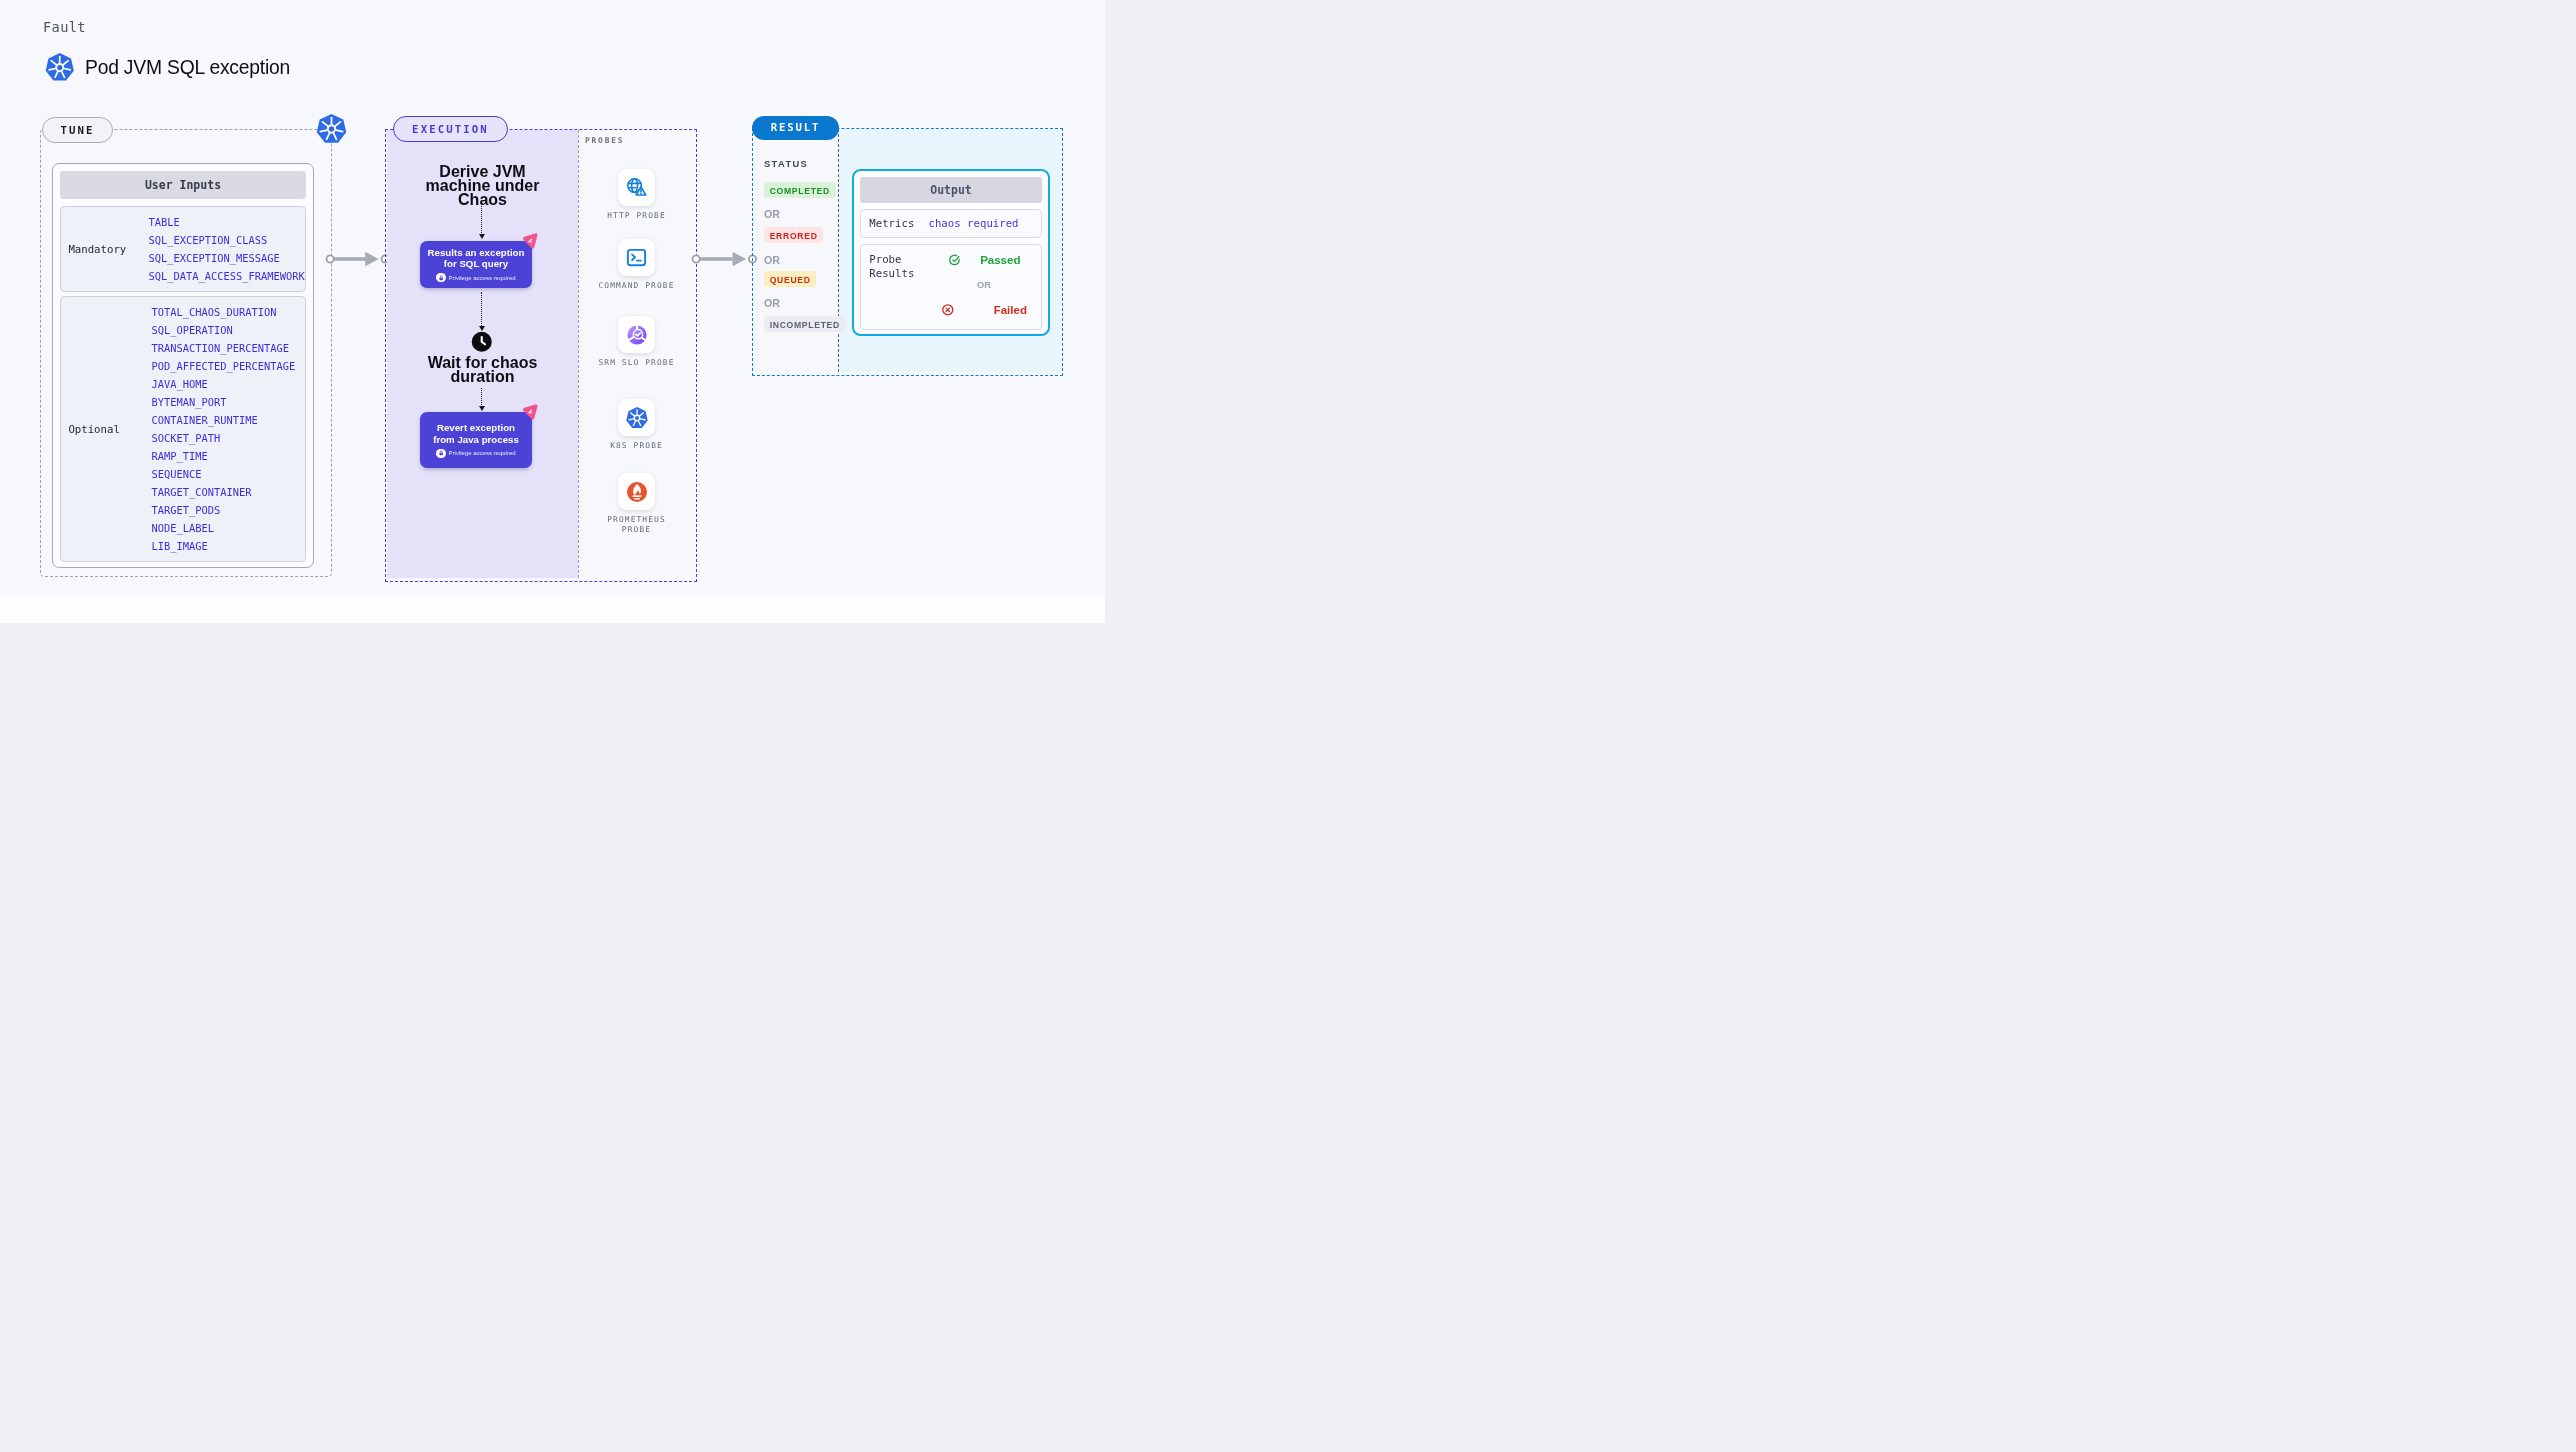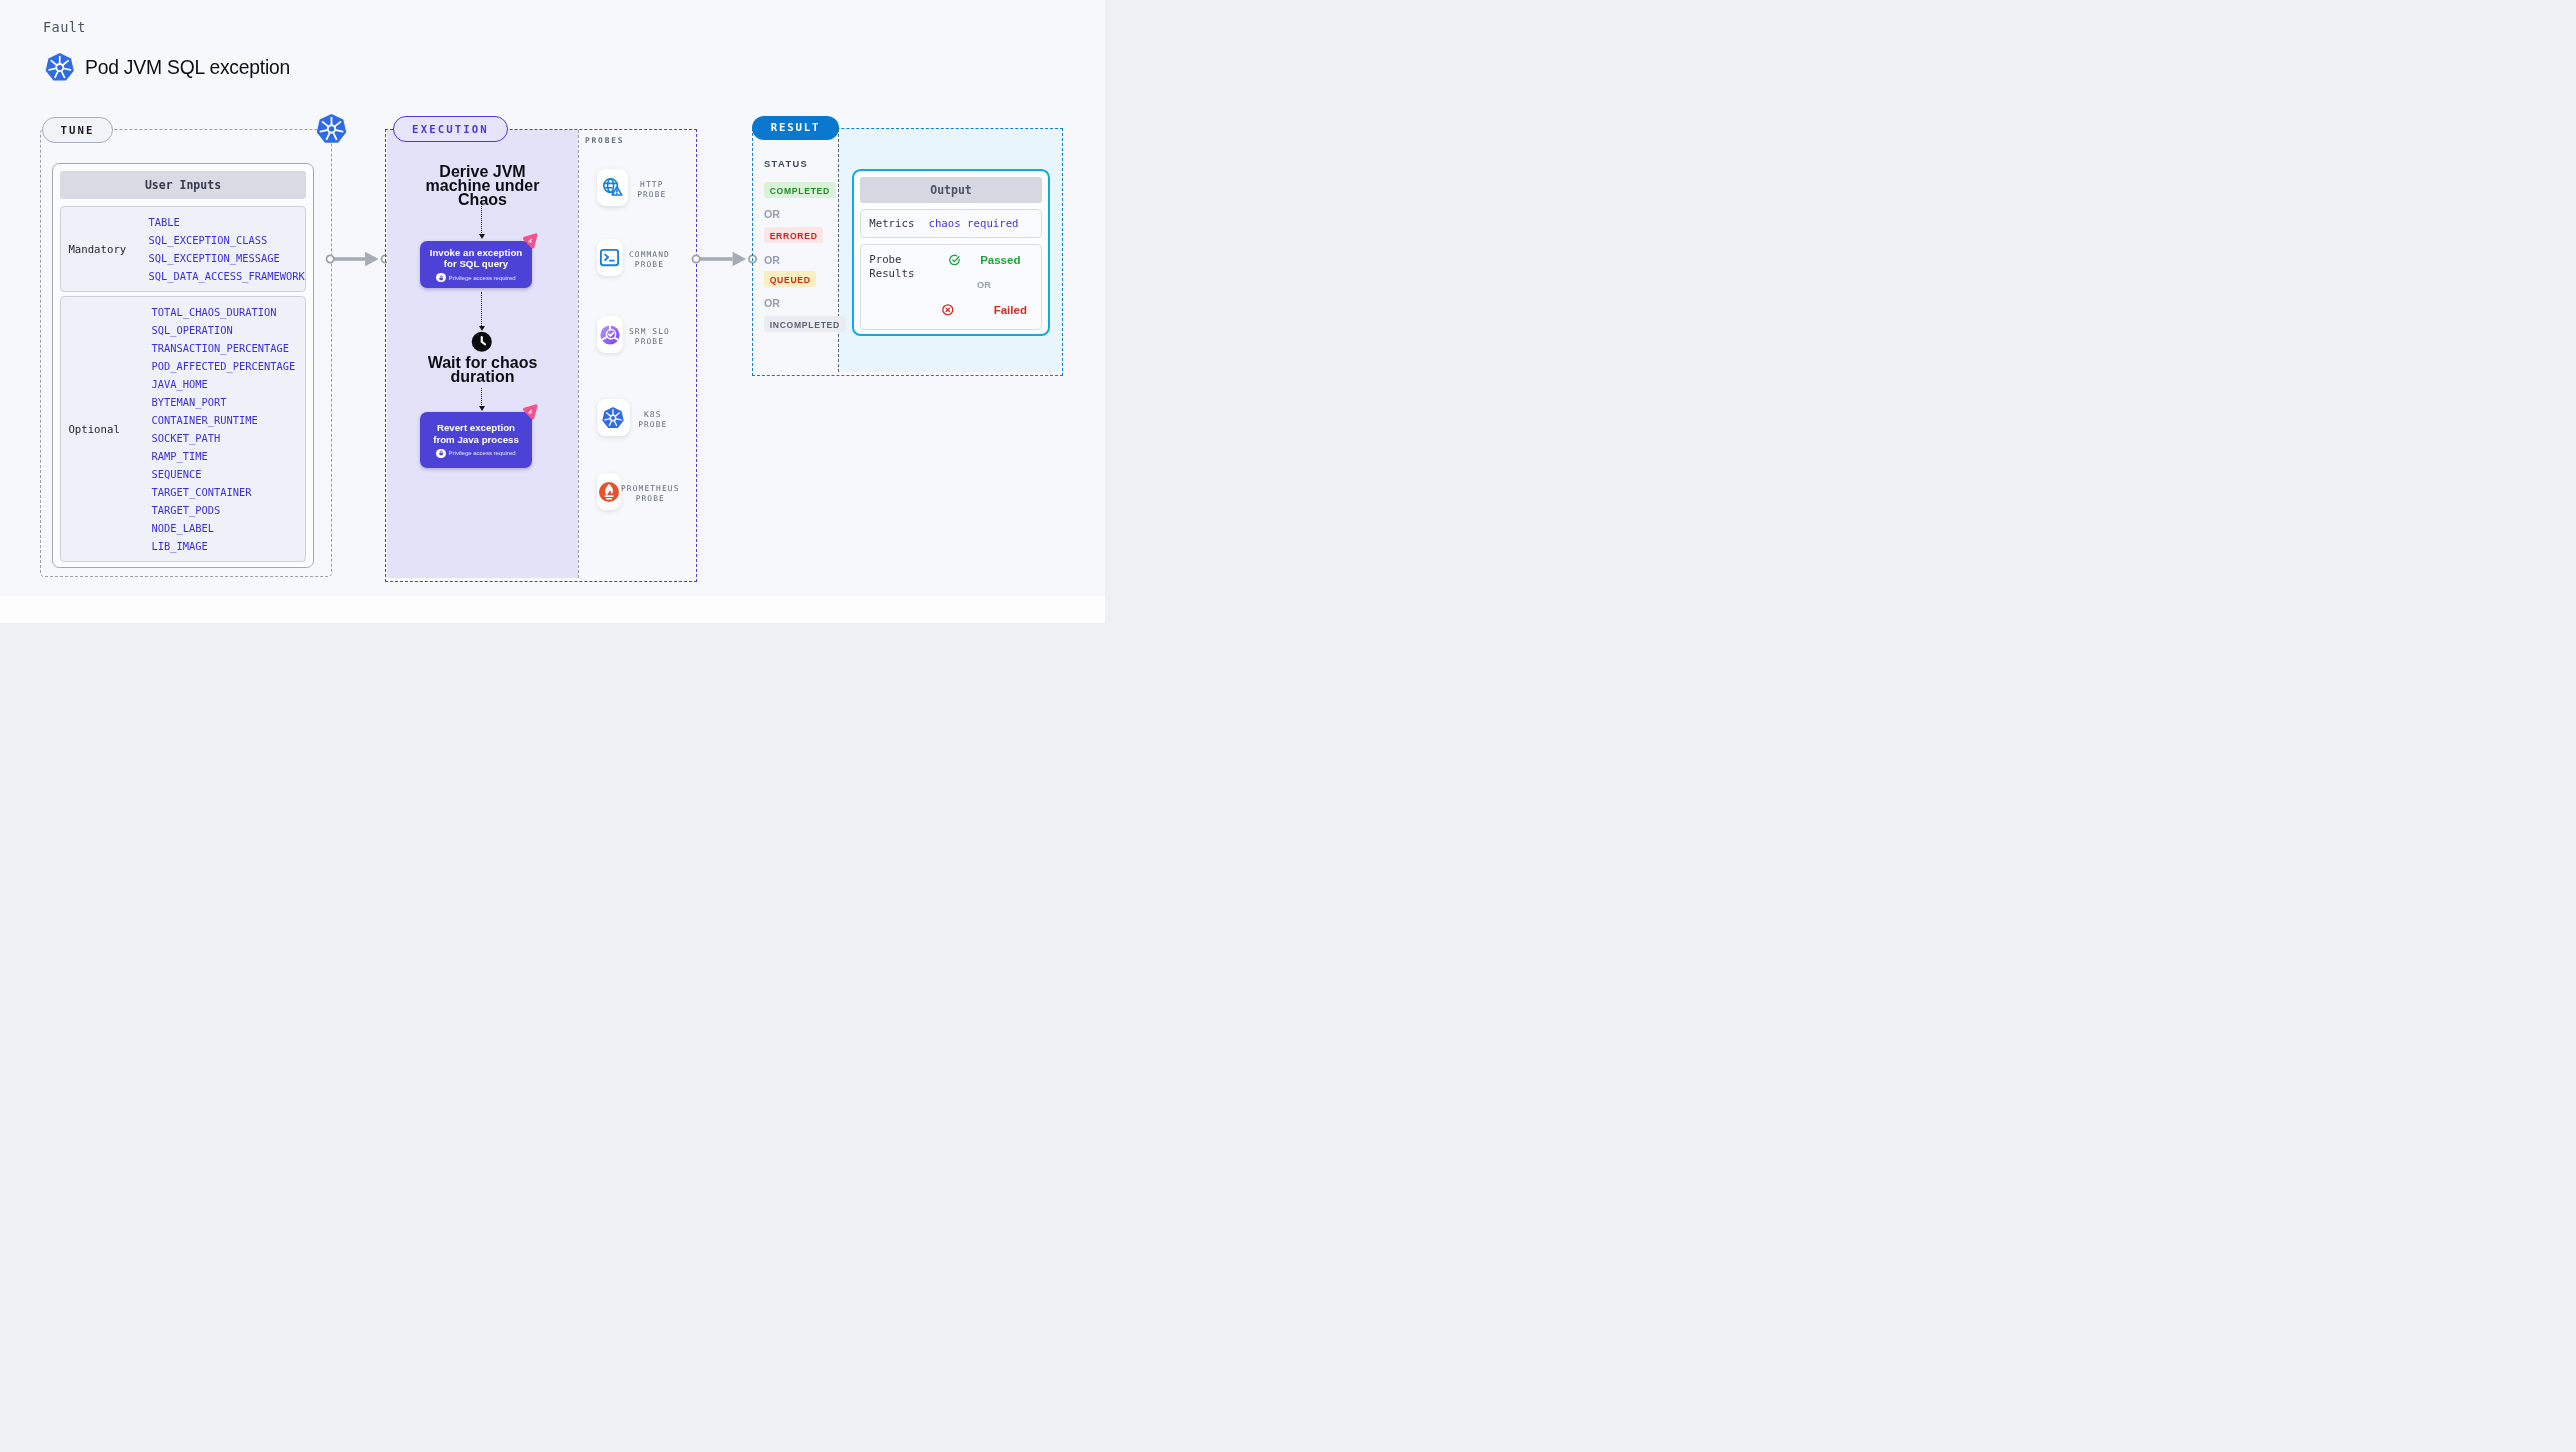--- a/index.html
+++ b/index.html
@@ -55,21 +55,21 @@
   .box-revert{top:412px;height:56px;}
   .flow-box .lbl{color:#fff;font-weight:700;font-size:9.7px;line-height:11.8px;text-align:center;width:100px;}
   .priv{display:flex;align-items:center;gap:2.9px;margin-top:2.9px;}
   .priv .lock-wrap{width:9.3px;height:9.3px;border-radius:50%;background:#fff;display:flex;align-items:center;justify-content:center;}
   .priv .txt{color:#e9e7fc;font-size:6px;}
   .pink-badge{position:absolute;top:-7.9px;right:-6.4px;width:16.5px;height:16.5px;}
   .clock{left:471px;top:331px;width:21.5px;height:21.5px;z-index:3;}
 
   
   .probes-title{left:585px;top:136px;font-size:7.9px;font-weight:700;letter-spacing:1.8px;color:#6a7180;}
-  .probe{width:79px;left:597px;display:flex;flex-direction:row;align-items:center;z-index:3;}
+  .probe{width:79px;left:597px;display:flex;flex-direction:column;align-items:center;z-index:3;}
   .probe-card{width:37px;height:37px;background:#fff;border-radius:8.6px;display:flex;align-items:center;justify-content:center;
               box-shadow:0 1.4px 4.3px rgba(30,40,70,.12);}
   .probe-lbl{margin-top:5px;font-size:7.9px;font-weight:500;letter-spacing:1.1px;color:#636b7b;line-height:10px;text-align:center;}
 
   
   .status-col{left:764px;top:159px;width:79px;}
   .status-title{position:absolute;top:0;font-size:9.3px;font-weight:700;letter-spacing:1.4px;color:#40465a;}
   .sbadge{position:absolute;display:inline-block;padding:3.6px 5.7px 2.9px;border-radius:2.9px;font-size:8.6px;font-weight:800;letter-spacing:0.7px;}
   .sb-completed{top:23px;background:#daf2da;color:#1d8d28;}
   .sb-errored{top:68px;background:#fce5e5;color:#d0221b;}
@@ -186,21 +186,21 @@
   <div class="abs pill exec-pill mono">EXECUTION</div>
 
   <div class="abs step-text step-derive sans">Derive JVM machine under Chaos</div>
   <div class="abs dotline" style="left:481px;top:198px;height:35px"></div>
   <div class="abs darrow" style="left:479px;top:234px"></div>
 
   <div class="abs flow-box box-invoke">
     <svg class="pink-badge" viewBox="0 0 24 24">
         <use href="#pink-tri"></use>
       </svg>
-    <div class="lbl sans">Invoke an exception for SQL query</div>
+    <div class="lbl sans">Results an exception for SQL query</div>
     <div class="priv">
       <span class="lock-wrap">
         <svg width="6.4" height="6.4" viewBox="0 0 12 12">
             <path d="M4 5V3.6a2 2 0 0 1 4 0V5" fill="none" stroke="#4c42d6" stroke-width="1.5"></path>
             <rect x="2.8" y="5" width="6.4" height="4.8" rx="1.2" fill="#4c42d6"></rect>
           </svg>
       </span>
       <span class="txt sans">Privilege access required</span>
     </div>
   </div>

